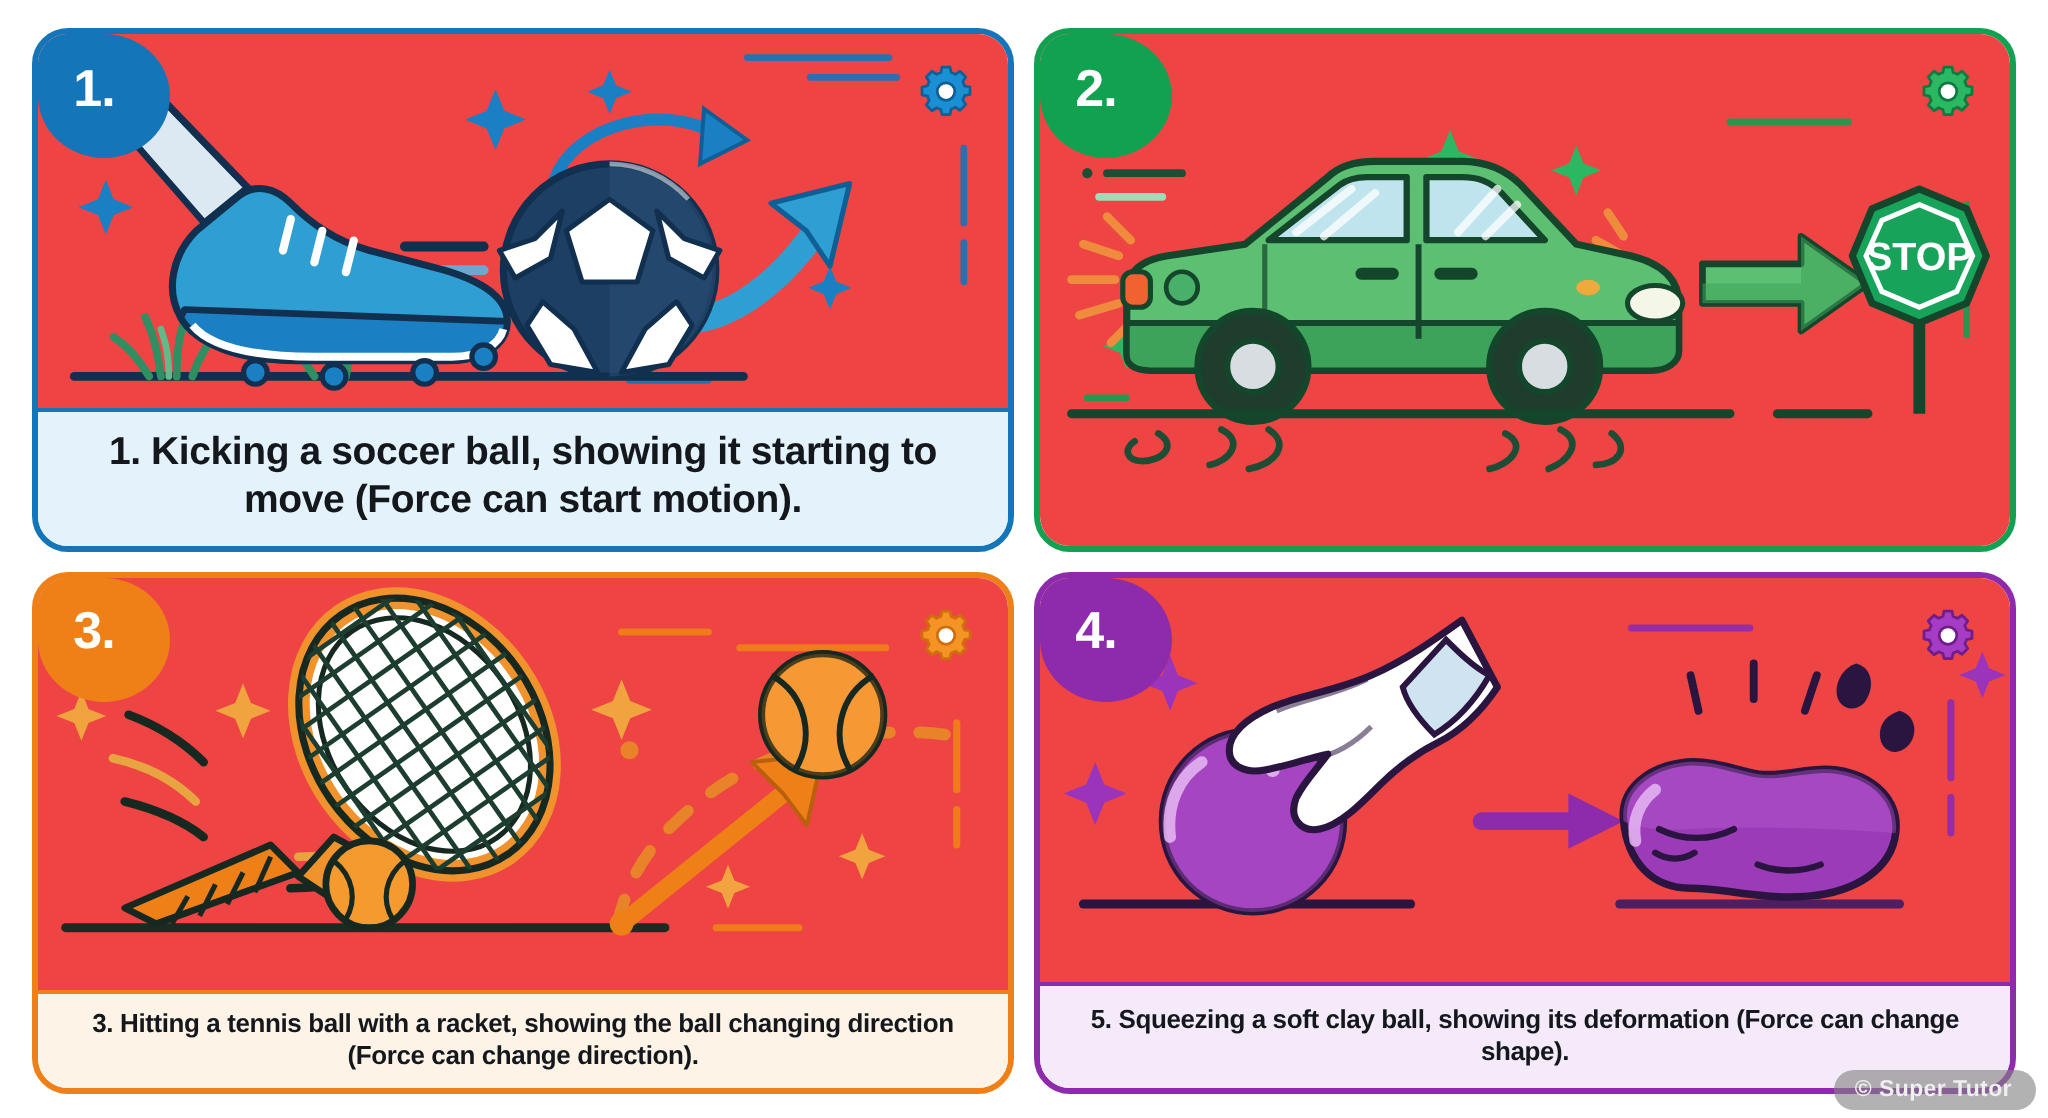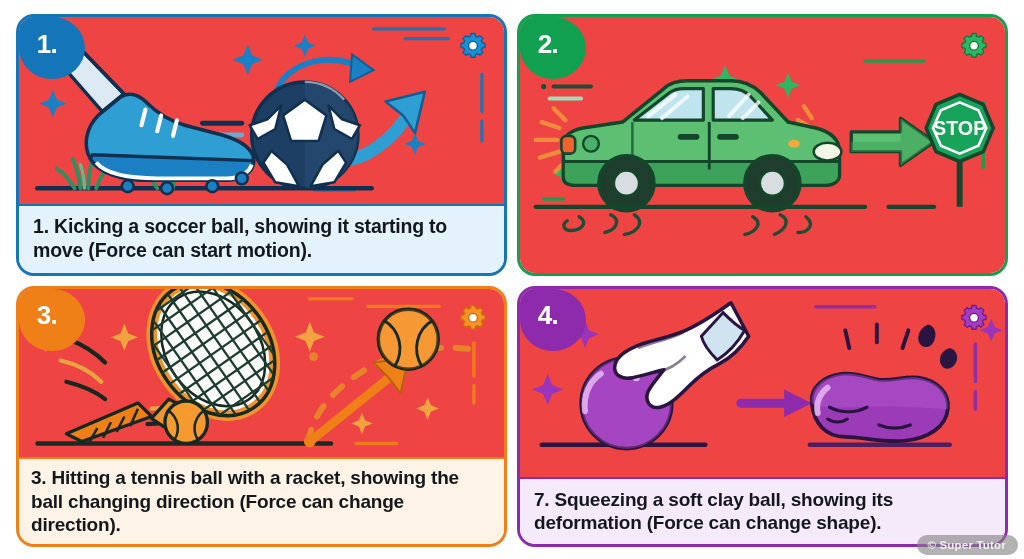--- a/index.html
+++ b/index.html
@@ -30,28 +30,29 @@
     position:relative;
     flex:1 1 auto;
     overflow:hidden;
     background:#ef4444;
   }
   .art svg { position:absolute; inset:0; width:100%; height:100%; display:block; }
   .caption {
     flex:0 0 auto;
     background:var(--capbg);
     border-top:2.5px solid var(--accent);
+    text-align:center;
     font-weight:bold;
     color:#14181d;
     line-height:1.22;
     letter-spacing:-0.2px;
     padding:9px 14px 10px 14px;
     font-size:19.5px;
   }
-  .card-3 .caption, .card-4 .caption { font-size:19px; }
+  .card-3 .caption, .card-4 .caption { font-size:13px; }
   .card-3 .caption { padding:7px 12px 8px 12px; }
 
   
   .badge {
     position:absolute;
     top:0; left:0;
     width:66px; height:62px;
     background:var(--accent);
     border-radius:2px 50% 50% 50% / 2px 50% 50% 50%;
     color:#ffffff;
@@ -445,18 +446,18 @@
         <path d="M296 108 C294 92 308 80 328 78 C342 77 352 82 364 84 C378 86 390 80 404 82 C424 85 436 98 434 114 C410 112 360 110 330 112 C314 113 302 111 296 108 Z" fill="#b85ad2" opacity="0.42"></path>
         <path d="M312 92 C304 98 300 108 302 118" fill="none" stroke="#e5b8f2" stroke-width="6" stroke-linecap="round" opacity="0.85"></path>
         <g fill="none" stroke="#2a1440" stroke-width="3.2" stroke-linecap="round">
           <path d="M314 112 C326 118 340 118 352 112"></path>
           <path d="M312 124 C318 128 326 128 332 124"></path>
           <path d="M364 130 C374 134 386 134 396 130"></path>
         </g>
       </svg>
     </div>
 
-    <div class="caption">7. Squeezing a soft clay ball, showing its deformation (Force can change shape).</div>
+    <div class="caption">5. Squeezing a soft clay ball, showing its deformation (Force can change shape).</div>
   </div>
 
 </div>
 
 <div class="watermark">© Super Tutor</div>
 
 </body></html>

